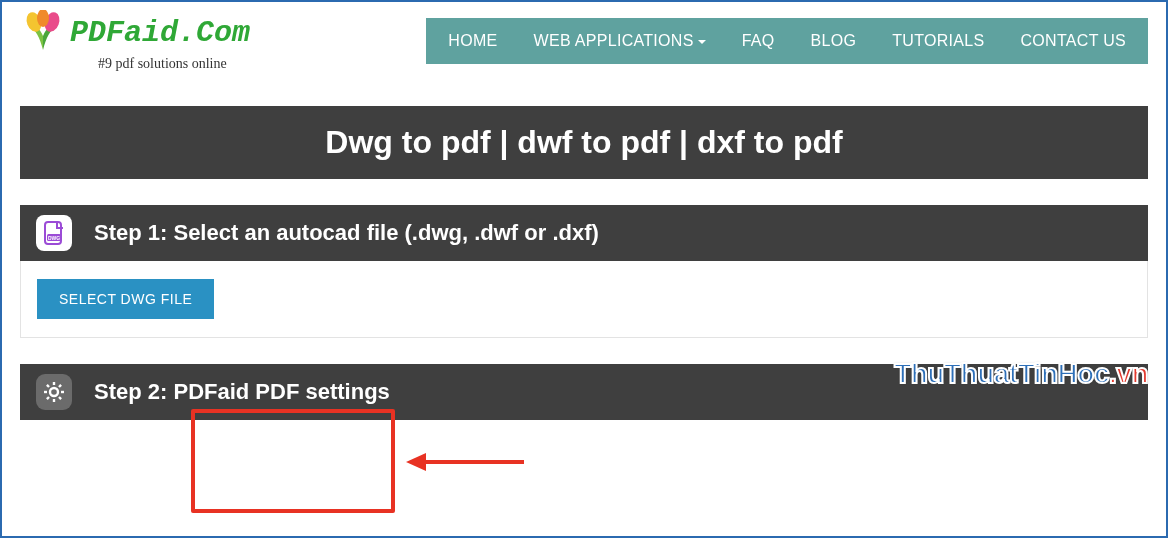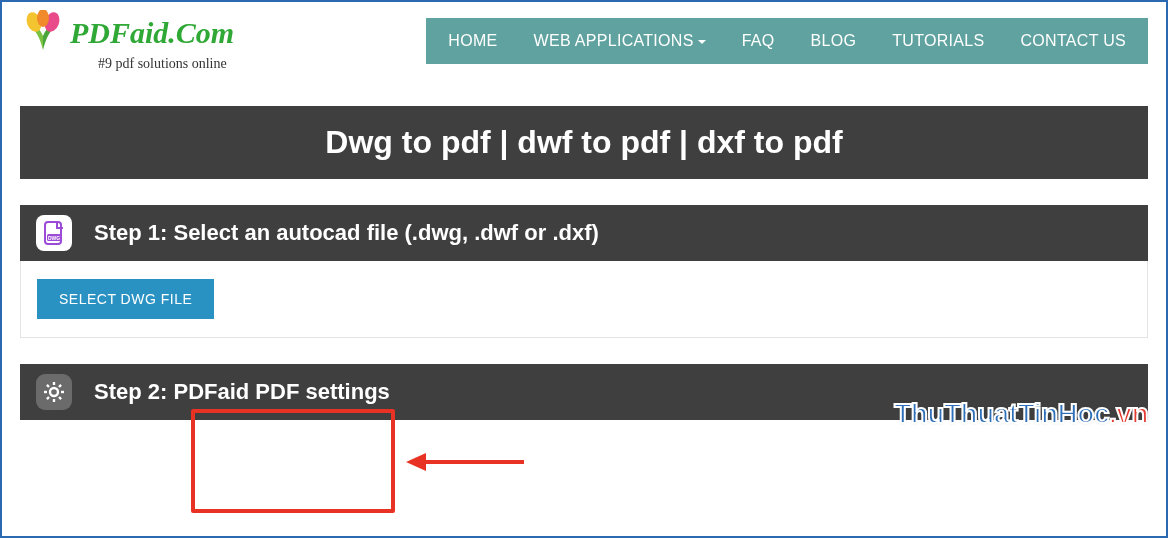--- a/index.html
+++ b/index.html
@@ -23,21 +23,21 @@
     gap: 6px;
     flex-direction: column;
     align-items: flex-start;
   }
   .logo-row { display: flex; align-items: center; gap: 4px; }
   .brand {
     font-size: 30px;
     font-weight: 700;
     font-style: italic;
     color: #2fa836;
-    font-family: Liberation Serif, serif;
+    font-family: Liberation Mono, monospace;
   }
   .tagline {
     font-family: 'Comic Sans MS', cursive;
     font-size: 14px;
     color: #333;
     margin-left: 78px;
     margin-top: -6px;
   }
   .nav {
     margin-left: auto;
@@ -157,21 +157,21 @@
     pointer-events: none;
     border-radius: 2px;
   }
   .arrow {
     position: absolute;
     pointer-events: none;
   }
   .watermark {
     position: absolute;
     right: 18px;
-    top: 396px;
+    top: 356px;
     font-size: 28px;
     font-weight: 900;
     font-family: Arial, sans-serif;
     letter-spacing: -0.5px;
     -webkit-text-stroke: 2px #fff;
     text-shadow: 0 0 3px rgba(0,0,0,0.25);
   }
   .watermark .w1 { color: #2d6fb8; }
   .watermark .w2 { color: #e23a2e; }
   .flower { display: inline-block; }

